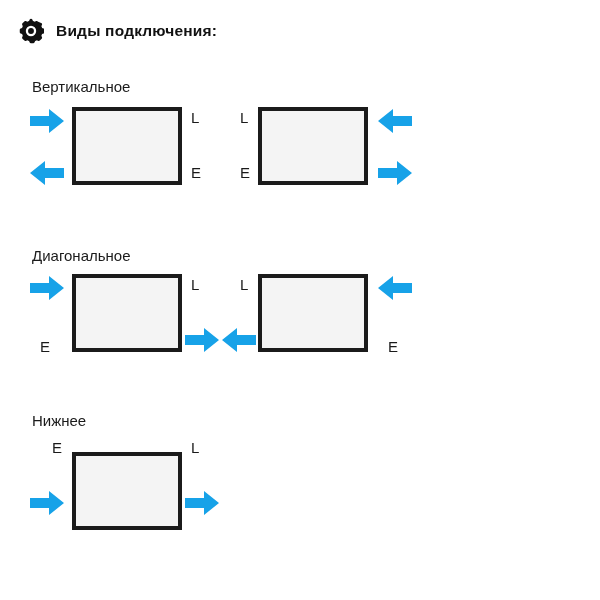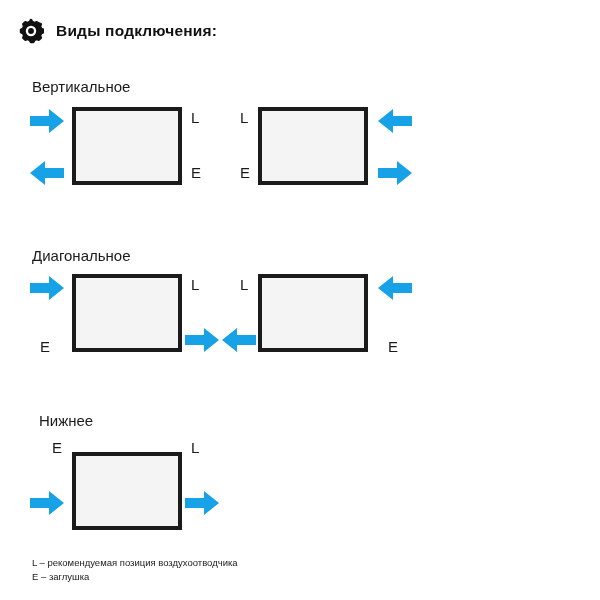--- a/index.html
+++ b/index.html
@@ -151,34 +151,30 @@
     <svg viewBox="0 0 34 26" width="34" height="26">
         <path fill="#17a2e8" d="M34 8H15V1L0 13l15 12v-7h19z"></path>
       </svg>
   </span>
   <span class="arrow" style="left:222px; top:327px;">
     <svg viewBox="0 0 34 26" width="34" height="26">
         <path fill="#17a2e8" d="M34 8H15V1L0 13l15 12v-7h19z"></path>
       </svg>
   </span>
 
-  <div class="section-title" style="left:39px; top:412px;">Нижнее</div>
+  <div class="section-title" style="left:32px; top:412px;">Нижнее</div>
 
   <div class="radiator" style="left:72px; top:452px; width:110px; height:78px;"></div>
   <div class="port-label" style="left:52px; top:440px;">E</div>
   <div class="port-label" style="left:191px; top:440px;">L</div>
   <span class="arrow" style="left:30px; top:490px;">
     <svg viewBox="0 0 34 26" width="34" height="26">
         <path fill="#17a2e8" d="M0 8h19V1l15 12-15 12v-7H0z"></path>
       </svg>
   </span>
   <span class="arrow" style="left:185px; top:490px;">
     <svg viewBox="0 0 34 26" width="34" height="26">
         <path fill="#17a2e8" d="M0 8h19V1l15 12-15 12v-7H0z"></path>
       </svg>
   </span>
 
-  <div class="legend">
-    <div>L – рекомендуемая позиция воздухоотводчика</div>
-    <div>E – заглушка</div>
-  </div>
 
 </div>
 
 </body></html>

